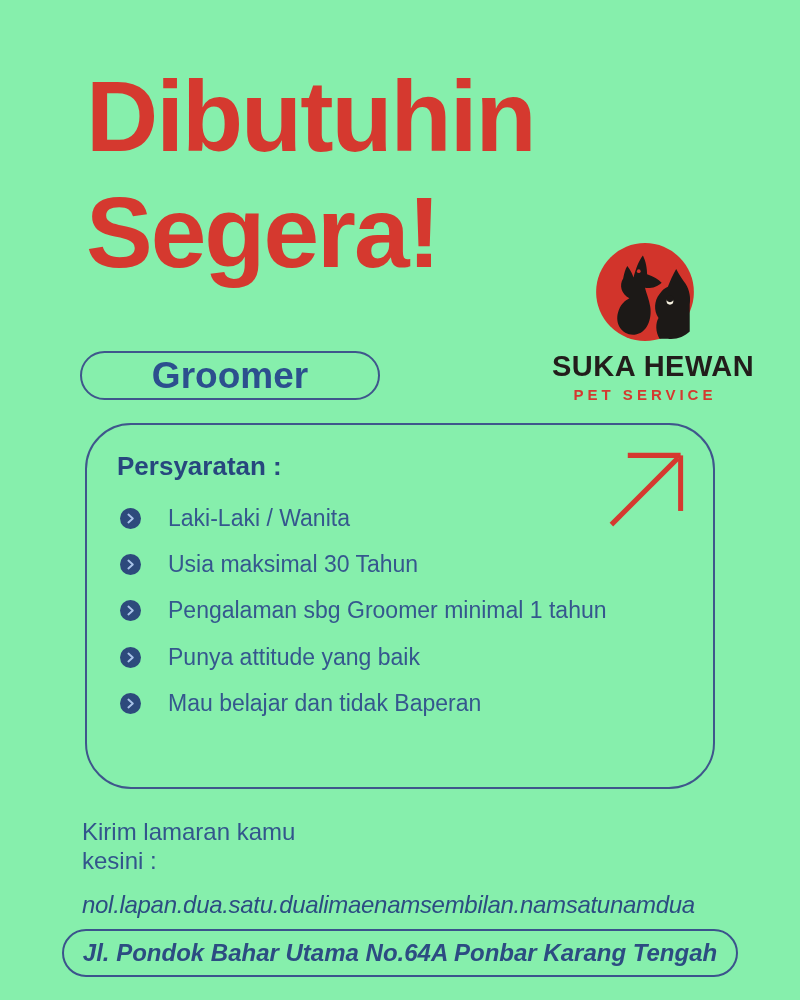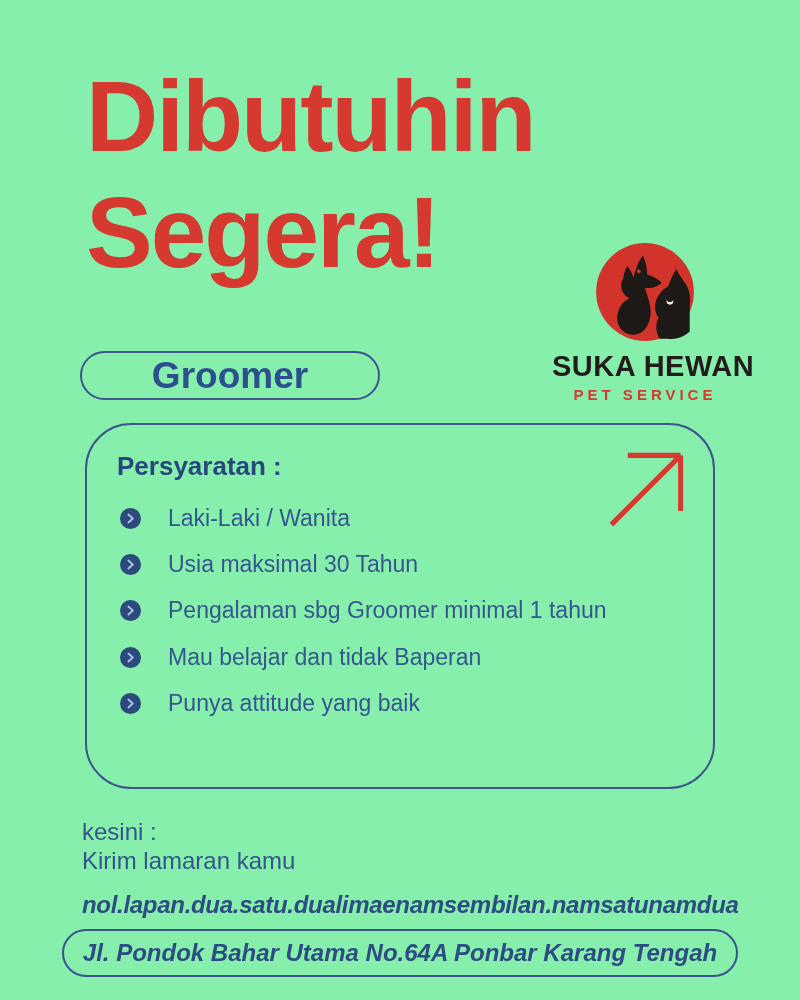--- a/index.html
+++ b/index.html
@@ -35,21 +35,21 @@
   .req-heading { font-size:26px; font-weight:bold; color:#27477e; height:32px; }
   .req-list { list-style:none; margin:12px 0 0 0; padding:0; }
   .req-item { display:flex; align-items:center; gap:27px; height:46.4px; padding-left:3px; }
   .bullet { width:21px; height:21px; flex:0 0 auto; display:inline-flex; }
   .req-text { font-size:23px; color:#35578e; white-space:nowrap; }
   .arrow { position:absolute; right:26px; top:24px; }
   
   .contact { position:absolute; left:82px; top:818px; font-size:24px; color:#33558c; line-height:1.2; }
   .phone {
     position:absolute; left:82px; top:891px;
-    font-size:24px; font-weight:bold; font-style:italic;
+    font-size:24px; font-weight:normal; font-style:italic;
     color:#2c4c82; letter-spacing:-0.3px; white-space:nowrap;
   }
   
   .address-pill {
     position:absolute; left:62px; top:929px; width:676px; height:48px;
     border:2.5px solid #3b538c; border-radius:40px; box-sizing:border-box;
     display:flex; align-items:center; justify-content:center;
     font-size:24px; font-weight:bold; font-style:italic; color:#2c4c82; white-space:nowrap;
   }
 </style>
@@ -130,44 +130,44 @@
           </span>
         <span class="req-text">Pengalaman sbg Groomer minimal 1 tahun</span>
       </li>
       <li class="req-item">
         <span class="bullet">
             <svg viewBox="0 0 20 20" width="21" height="21">
               <circle cx="10" cy="10" r="10" fill="#2d4a7c"></circle>
               <path d="M8 6.2 L12.2 10 L8 13.8" fill="none" stroke="#a9c3e8" stroke-width="1.8" stroke-linecap="round" stroke-linejoin="round"></path>
             </svg>
           </span>
-        <span class="req-text">Mau belajar dan tidak Baperan</span>
+        <span class="req-text">Punya attitude yang baik</span>
       </li>
       <li class="req-item">
         <span class="bullet">
             <svg viewBox="0 0 20 20" width="21" height="21">
               <circle cx="10" cy="10" r="10" fill="#2d4a7c"></circle>
               <path d="M8 6.2 L12.2 10 L8 13.8" fill="none" stroke="#a9c3e8" stroke-width="1.8" stroke-linecap="round" stroke-linejoin="round"></path>
             </svg>
           </span>
-        <span class="req-text">Punya attitude yang baik</span>
+        <span class="req-text">Mau belajar dan tidak Baperan</span>
       </li>
     </ul>
     <svg class="arrow" viewBox="0 0 90 90" width="82" height="82" aria-hidden="true">
       <g stroke="#d5392f" stroke-width="5.5" fill="none">
         <line x1="7" y1="83" x2="80" y2="10"></line>
         <line x1="25" y1="7" x2="83" y2="7"></line>
         <line x1="83" y1="7" x2="83" y2="68"></line>
       </g>
     </svg>
   </div>
 
   <div class="contact">
+    <div>Kirim lamaran kamu</div>
     <div>kesini :</div>
-    <div>Kirim lamaran kamu</div>
   </div>
 
   <div class="phone">nol.lapan.dua.satu.dualimaenamsembilan.namsatunamdua</div>
 
   <div class="address-pill">
     <span>Jl. Pondok Bahar Utama No.64A Ponbar Karang Tengah</span>
   </div>
 
 </div>
 

